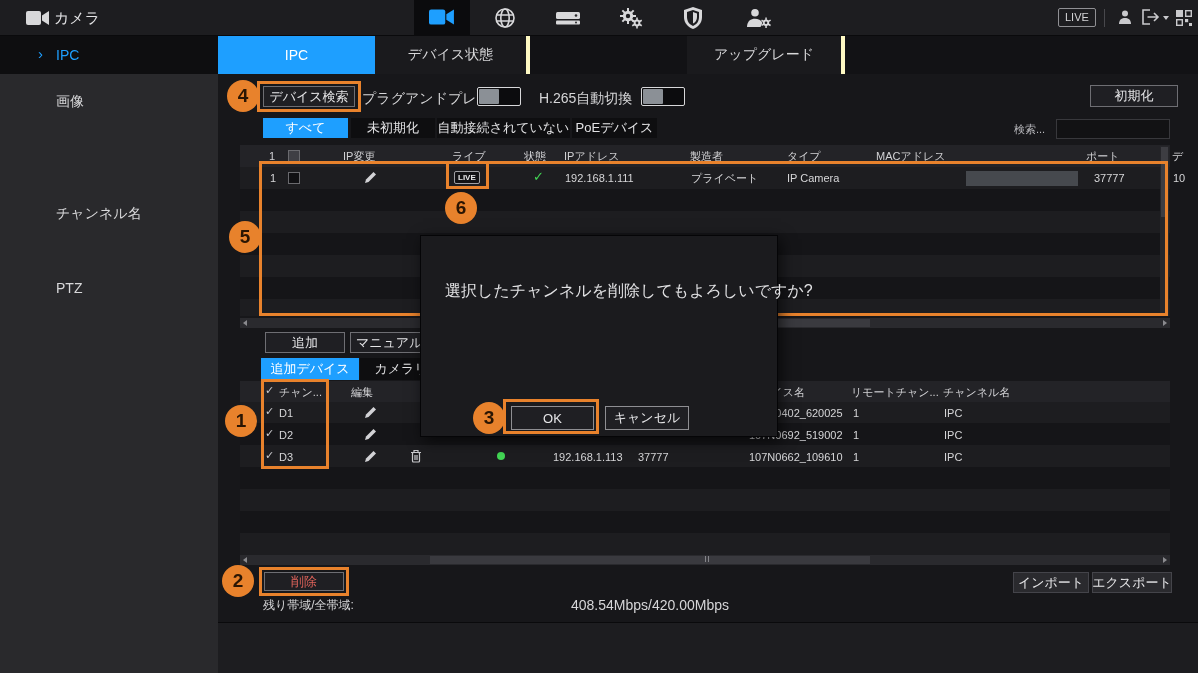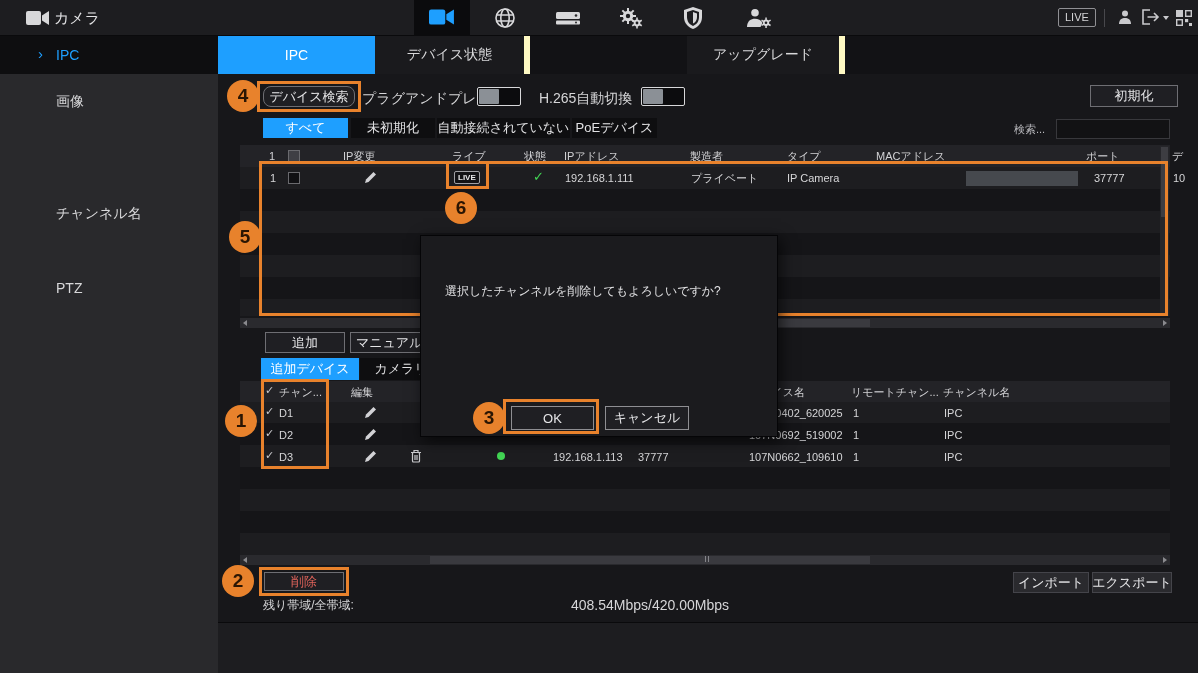--- a/index.html
+++ b/index.html
@@ -14,21 +14,21 @@
   .t { position:absolute; white-space:nowrap; color:#d6d6d8; font-size:11px; line-height:18px; }
   .th { color:#d2d2d5; }
   .strip { position:absolute; }
   .btn {
     position:absolute; background:#1f1f23; border:1px solid #6e6e73;
     color:#e6e6e8; font-size:13px; text-align:center; display:flex;
     align-items:center; justify-content:center; cursor:default; white-space:nowrap;
   }
   .btn.flat { border-color:#44444a; background:#2a2a2e; }
   .tab { position:absolute; display:flex; align-items:center; justify-content:center;
-    background:#1a1a1d; border-right:6px solid #fef9c3; color:#d8d8da; font-size:14px; }
+    background:#1a1a1d; border-right:4px solid #fef9c3; color:#d8d8da; font-size:14px; }
   .tab.active { background:#1e9fff; color:#fff; border-right:none; }
   .minitab { position:absolute; display:flex; align-items:center; justify-content:center;
     background:#0e0e10; color:#e2e2e4; font-size:13px; }
   .minitab.active { background:#1e9fff; color:#fff; }
   .obox { position:absolute; border:3px solid #e8822c; z-index:10; }
   .anno-circle {
     position:absolute; width:32px; height:32px; border-radius:50%;
     background:#e8822c; color:#2a1503; font-size:19px; font-weight:bold;
     display:flex; align-items:center; justify-content:center; z-index:10;
   }
@@ -174,21 +174,21 @@
     <span class="t" style="left:38px;top:9px;color:#1e9fff;font-size:15px;">›</span>
     <span class="t" style="left:56px;top:10px;color:#1e9fff;font-size:14px;">IPC</span>
   </div>
   <div class="sidebar-item" style="top:83px;">画像</div>
   <div class="sidebar-item" style="top:195px;">チャンネル名</div>
   <div class="sidebar-item" style="top:269px;">PTZ</div>
 
   <div class="strip" style="left:218px;top:74px;width:980px;height:548px;background:#17171a;"></div>
   <div class="strip" style="left:218px;top:622px;width:980px;height:51px;background:#1d1d20;border-top:1px solid #0a0a0c;"></div>
 
-  <div class="btn" style="left:263px;top:86px;width:92px;height:21px;border-radius:8px;">デバイス検索</div>
+  <div class="btn" style="left:263px;top:86px;width:92px;height:21px;">デバイス検索</div>
   <span class="t" style="left:362px;top:89px;font-size:14px;">プラグアンドプレイ</span>
   <div class="toggle" style="left:477px;top:87px;">
       <div class="knob"></div>
     </div>
   <span class="t" style="left:539px;top:89px;font-size:14px;">H.265自動切換</span>
   <div class="toggle" style="left:641px;top:87px;">
       <div class="knob"></div>
     </div>
   <div class="btn" style="left:1090px;top:85px;width:88px;height:22px;">初期化</div>
 
@@ -322,21 +322,21 @@
   <div class="anno-circle" style="left:229px;top:221px;">5</div>
   <div class="obox" style="left:259px;top:161px;width:909px;height:155px;"></div>
   <div class="anno-circle" style="left:445px;top:192px;">6</div>
   <div class="obox" style="left:446px;top:161px;width:43px;height:28px;"></div>
   <div class="anno-circle" style="left:225px;top:405px;">1</div>
   <div class="obox" style="left:261px;top:379px;width:68px;height:90px;"></div>
   <div class="anno-circle" style="left:222px;top:565px;">2</div>
   <div class="obox" style="left:259px;top:567px;width:90px;height:29px;"></div>
 
   <div class="dlg">
-    <span class="t" style="left:24px;top:46px;font-size:12px;color:#e2e2e4;">選択したチャンネルを削除してもよろしいですか?</span>
+    <span class="t" style="left:24px;top:46px;font-size:16px;color:#e2e2e4;">選択したチャンネルを削除してもよろしいですか?</span>
     <div class="btn" style="left:90px;top:170px;width:83px;height:24px;border-color:#8e8e92;">OK</div>
     <div class="btn" style="left:184px;top:170px;width:84px;height:24px;border-color:#8e8e92;">キャンセル</div>
   </div>
 
   <div class="anno-circle" style="left:473px;top:402px;z-index:30;">3</div>
   <div class="obox" style="left:503px;top:399px;width:96px;height:35px;z-index:30;"></div>
 
 </div>
 
 </body></html>

